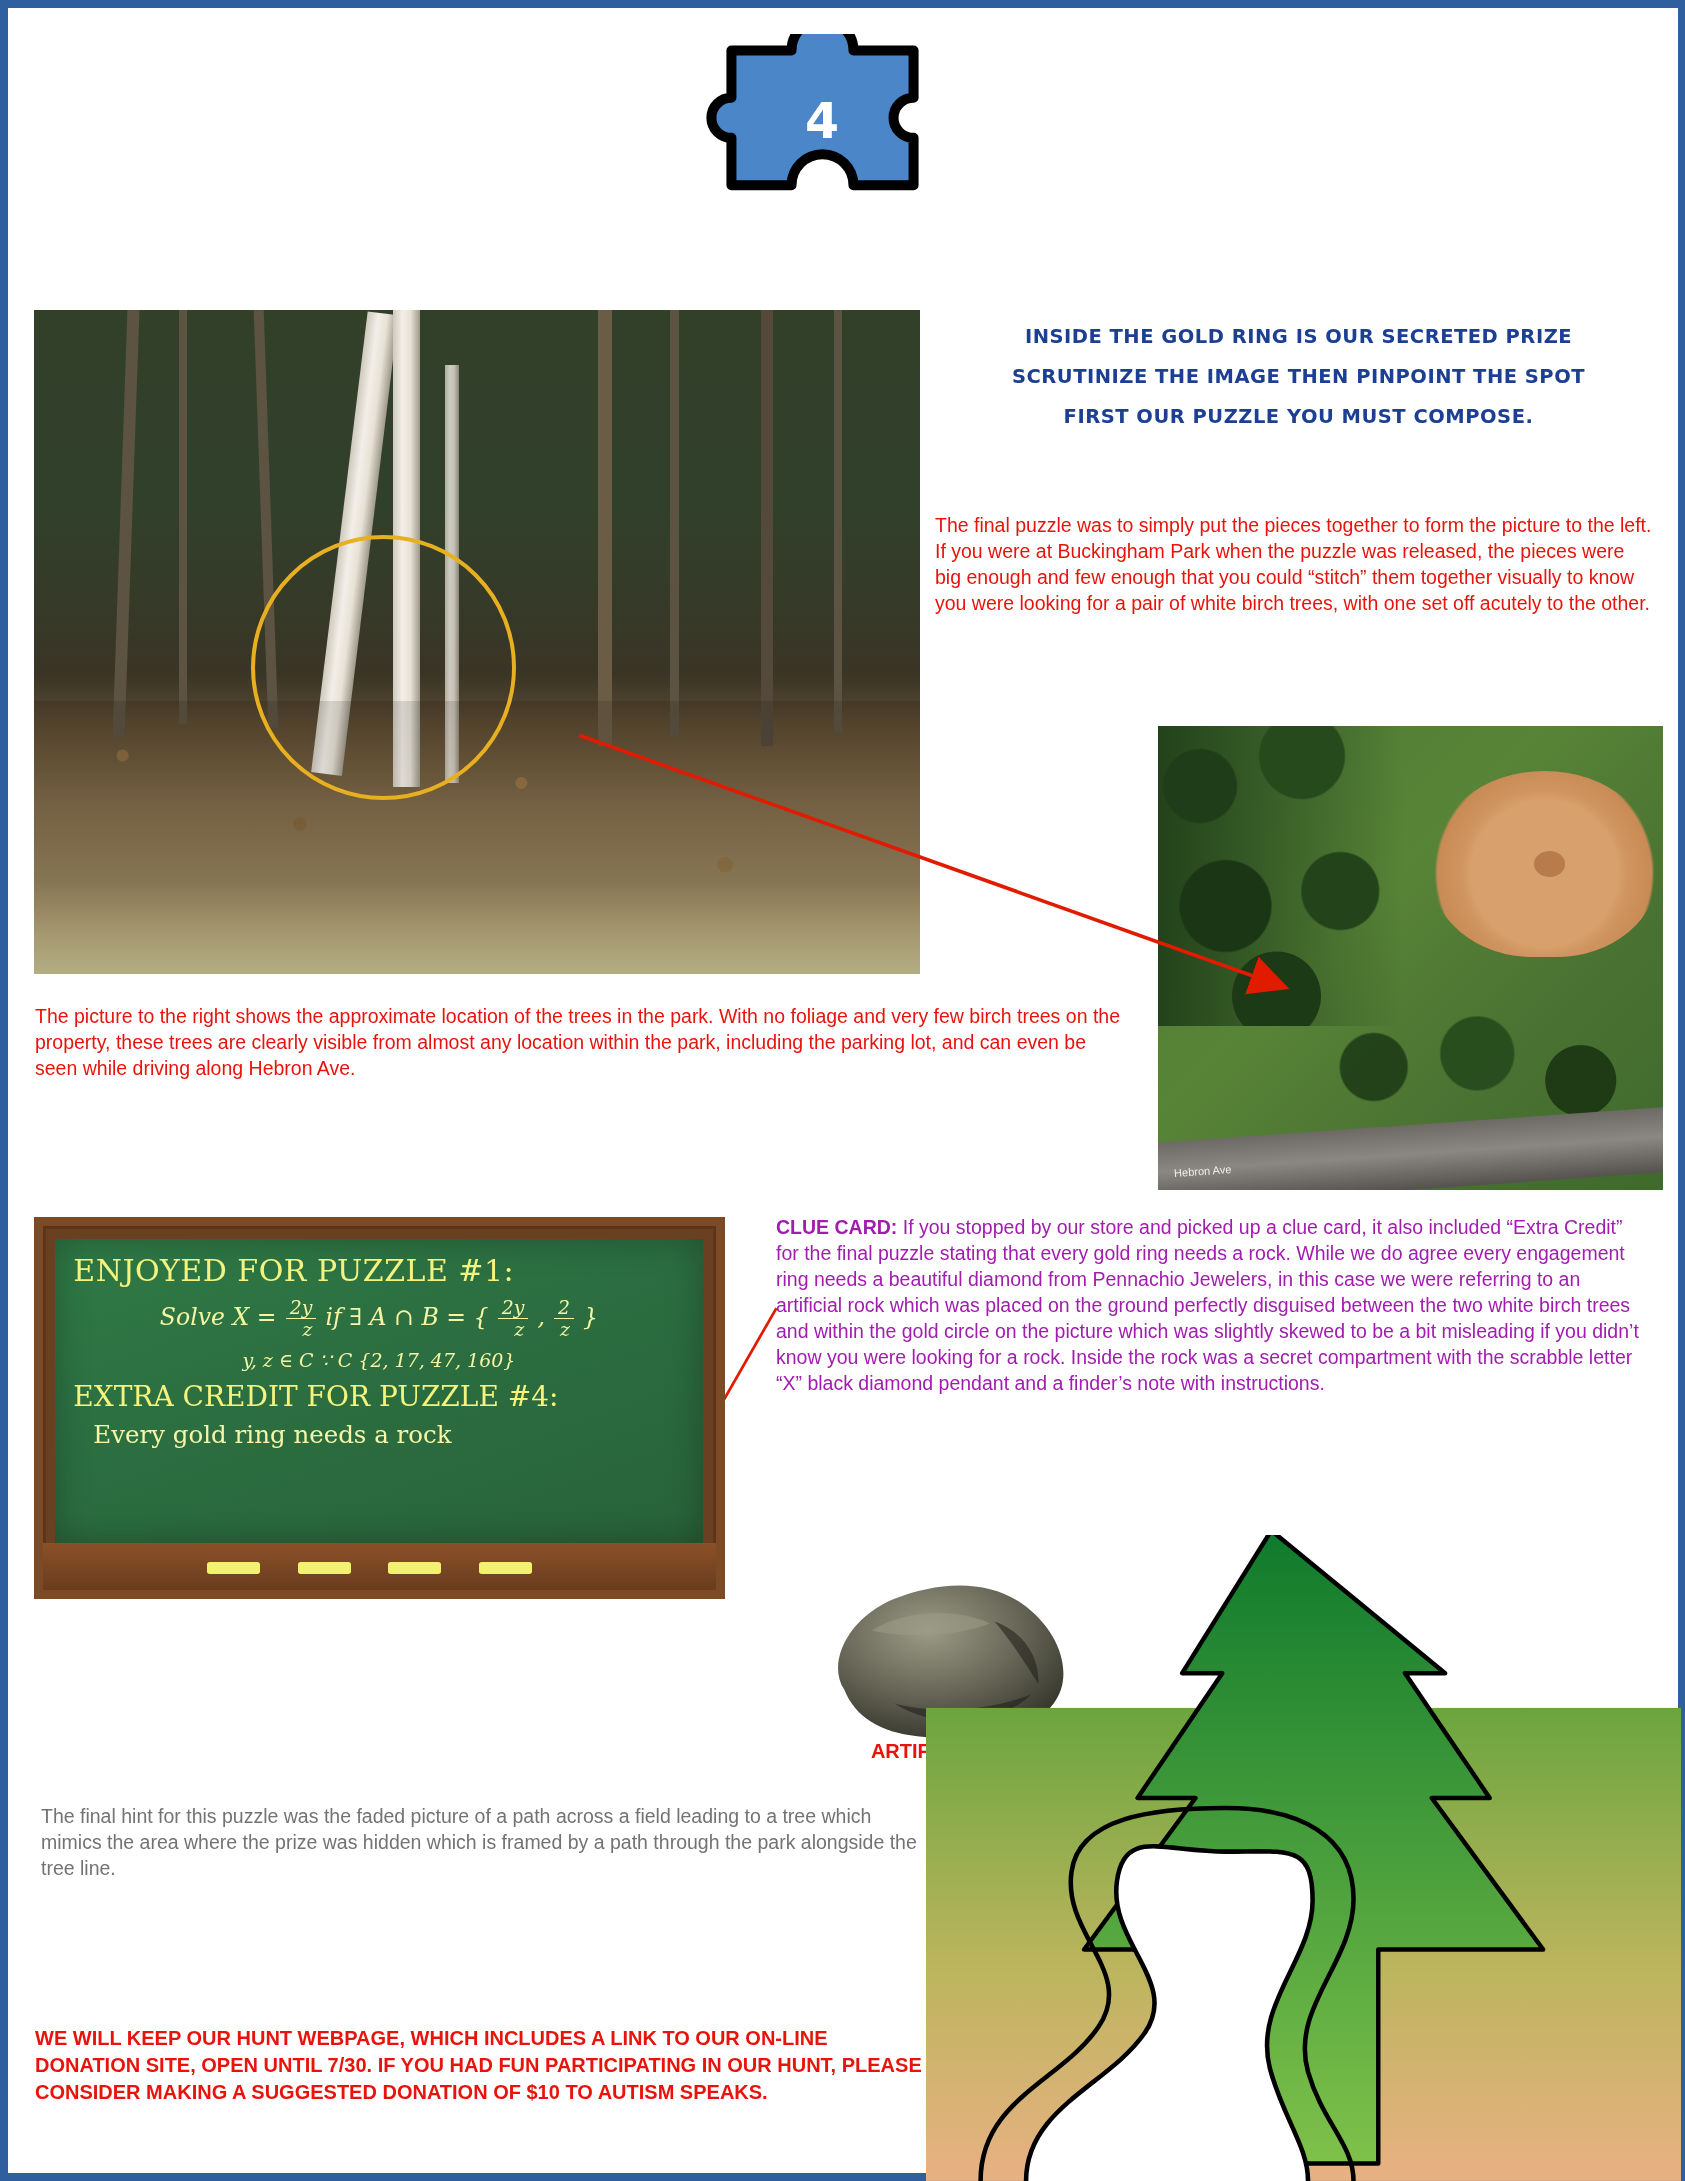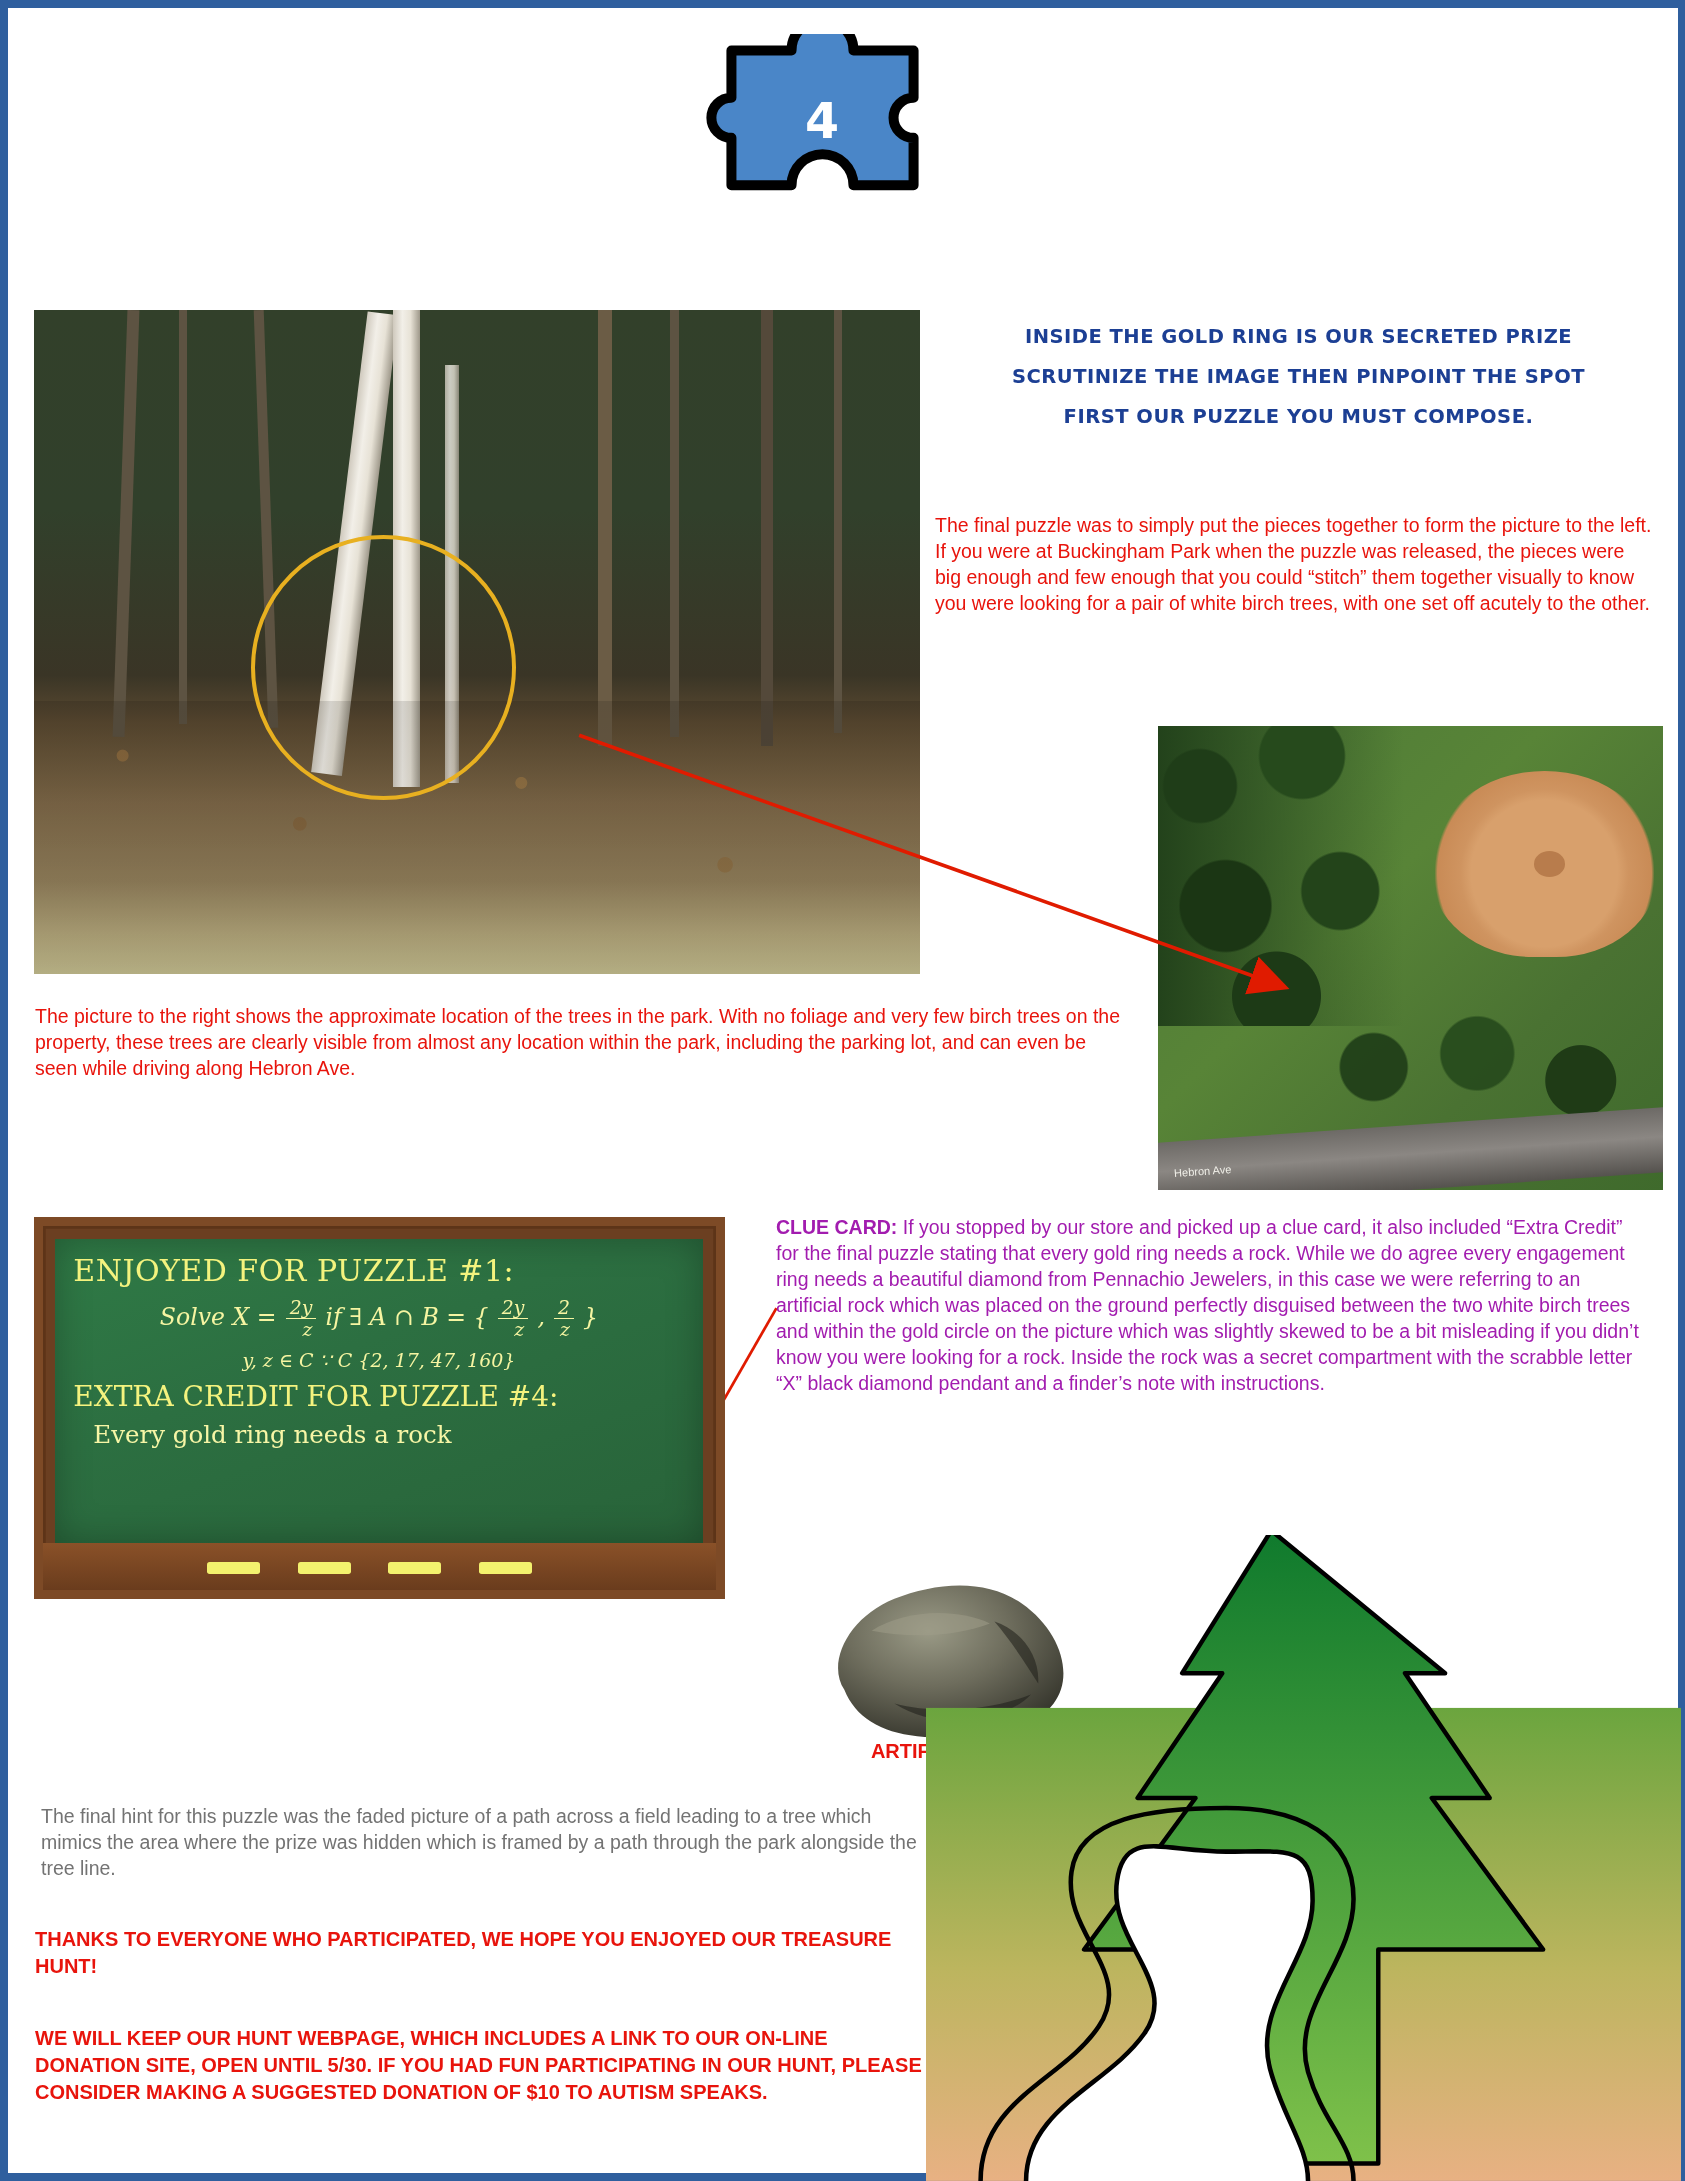--- a/index.html
+++ b/index.html
@@ -493,18 +493,17 @@
           </linearGradient>
         </defs>
         <rect x="0" y="190" width="830" height="520" fill="url(#fieldg)"></rect>
         <path d="M270 0 L170 160 L215 160 L120 300 L185 300 L60 470 L250 470 L250 710 L390 710 L390 470 L575 470 L450 300 L515 300 L420 160 L465 160 Z" fill="url(#treeg)" stroke="#000000" stroke-width="5" stroke-linejoin="round" transform="translate(115,-5) scale(0.98)"></path>
         <path d="M60 710 C60 620 150 600 190 540 C230 480 150 440 160 370 C168 310 250 300 330 300 C410 300 470 330 470 400 C470 470 400 520 420 590 C436 646 470 670 470 710" fill="none" stroke="#000000" stroke-width="5" transform="translate(0,0)"></path>
         <path d="M110 710 C110 630 200 605 240 548 C280 492 200 448 210 380 C218 322 260 348 330 348 C400 348 425 340 425 402 C425 466 360 516 378 586 C392 640 420 672 420 710" fill="#ffffff" stroke="#000000" stroke-width="5"></path>
       </svg>
     </div>
 
     <div class="bottom-para">The final hint for this puzzle was the faded picture of a path across a field leading to a tree which mimics the area where the prize was hidden which is framed by a path through the park alongside the tree line.</div>
-    <div class="bottom-bold1">THANKS TO EVERYONE WHO PARTICIPATED, WE HOPE YOU ENJOYED OUR TREASURE HUNT!</div>
-    <div class="bottom-bold2">WE WILL KEEP OUR HUNT WEBPAGE, WHICH INCLUDES A LINK TO OUR ON-LINE DONATION SITE, OPEN UNTIL 5/30.  IF YOU HAD FUN PARTICIPATING IN OUR HUNT, PLEASE CONSIDER MAKING A SUGGESTED DONATION OF $10 TO AUTISM SPEAKS.</div>
+    <div class="bottom-bold2">WE WILL KEEP OUR HUNT WEBPAGE, WHICH INCLUDES A LINK TO OUR ON-LINE DONATION SITE, OPEN UNTIL 7/30.  IF YOU HAD FUN PARTICIPATING IN OUR HUNT, PLEASE CONSIDER MAKING A SUGGESTED DONATION OF $10 TO AUTISM SPEAKS.</div>
 
   </div>
 </div>
 
 
 </body></html>

